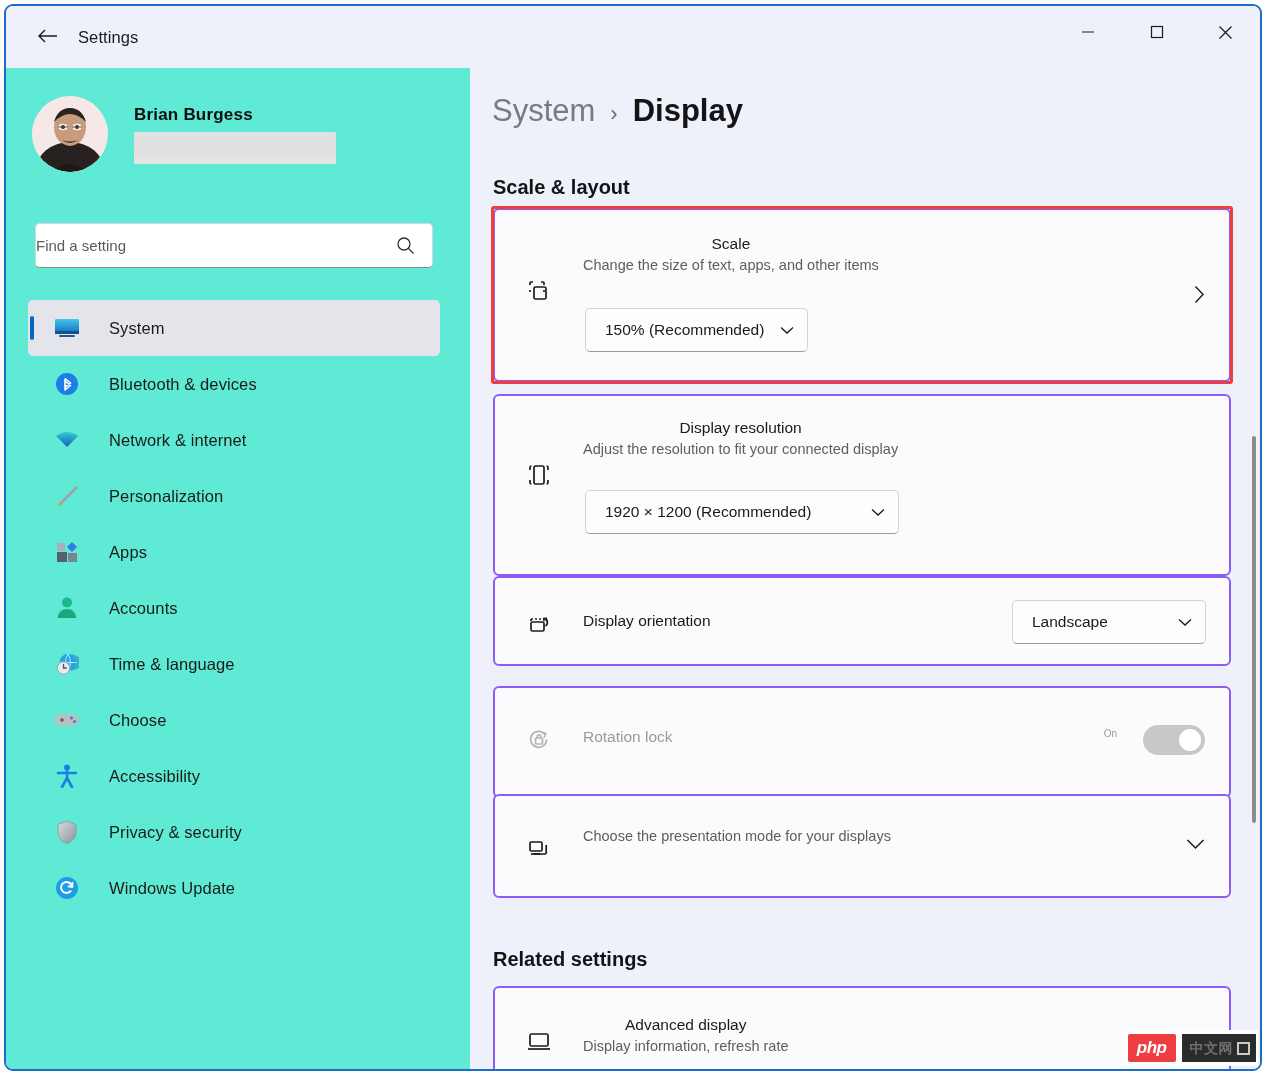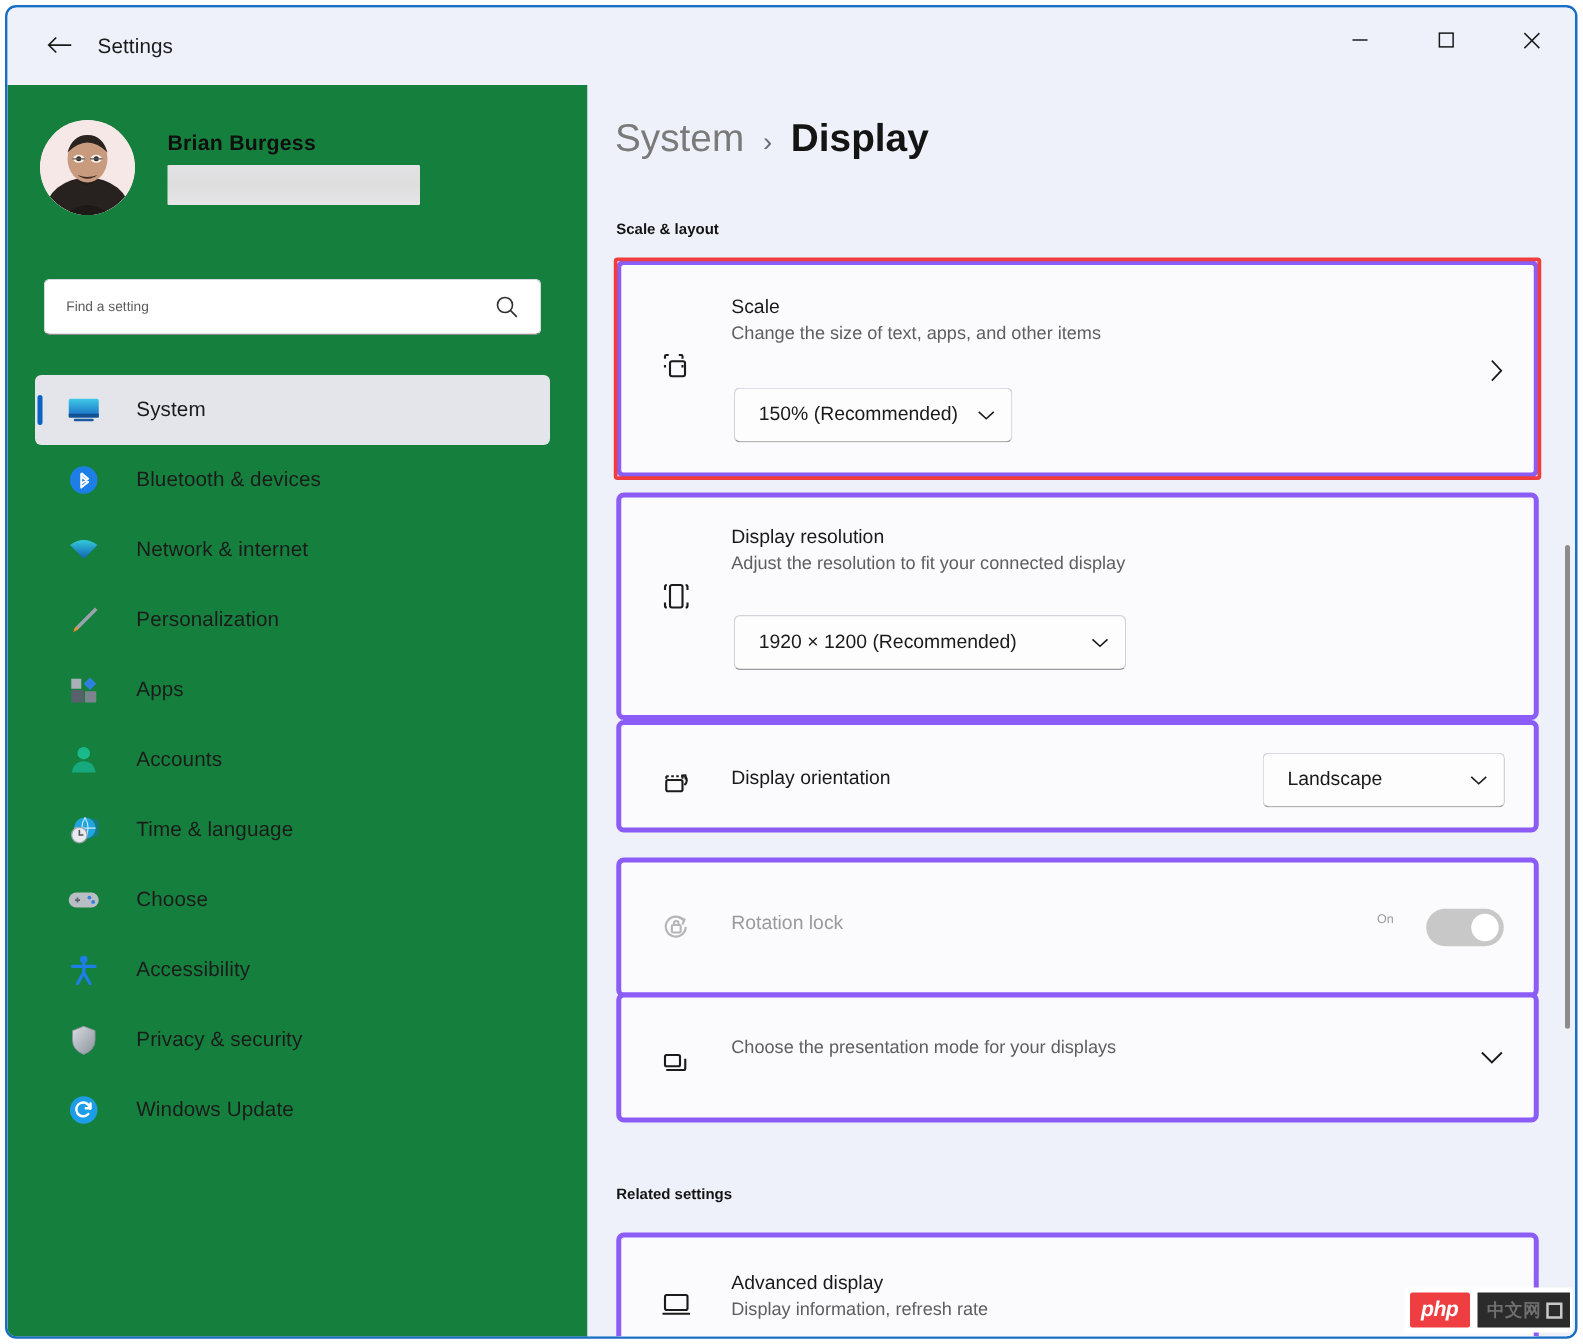--- a/index.html
+++ b/index.html
@@ -47,21 +47,21 @@
     width: 69px; height: 52px;
     display: flex; align-items: center; justify-content: center;
     cursor: pointer;
   }
   .win-btn svg { display: block; }
 
   
   .sidebar {
     position: absolute; left: 0; top: 62px;
     width: 464px; height: 1005px;
-    background: #15803d;
+    background: #5eead4;
   }
   .profile {
     position: absolute; left: 26px; top: 28px;
     display: flex; align-items: center;
   }
   .avatar {
     width: 76px; height: 76px; border-radius: 50%;
     overflow: hidden; position: relative;
     background: #f6e4e4;
     flex-shrink: 0;
@@ -85,23 +85,23 @@
     width: 398px; height: 45px;
     background: #ffffff;
     border: 1px solid #d6d8dd;
     border-bottom: 1px solid #8a8a8a;
     border-radius: 5px;
     display: flex; align-items: center;
     cursor: text;
   }
   .search-input {
     border: none; outline: none; background: transparent;
-    flex: 1; margin-left: 17px;
+    flex: 1; 
     font-family: "Liberation Sans", sans-serif;
-    font-size: 11px; color: #1b1b1b;
+    font-size: 15px; color: #1b1b1b;
   }
   .search-input::placeholder { color: #5c5c5c; }
   .search-icon { margin-right: 17px; display: flex; }
 
   .nav { position: absolute; left: 22px; top: 232px; width: 412px; }
   .nav-item {
     position: relative;
     height: 56px;
     display: flex; align-items: center;
     border-radius: 5px;
@@ -144,31 +144,32 @@
   .crumb-sep {
     font-size: 22px; color: #6b6b6b;
     margin: 0 15px;
   }
   .crumb-cur {
     font-size: 31px; color: #141414; font-weight: bold;
     letter-spacing: 0px;
   }
   .section-head {
     position: absolute; left: 23px;
-    font-size: 12px; font-weight: bold; color: #141414;
+    font-size: 20px; font-weight: bold; color: #141414;
   }
   #sec-scale { top: 108px; }
   #sec-related { top: 880px; }
 
   .card {
     position: absolute; left: 23px;
     width: 738px;
     background: #fbfbfd;
-    border: 4px solid #8b5cf6;
+    border: 2px solid #8b5cf6;
     border-radius: 6px;
+    text-align: center;
   }
   .card.clickable { cursor: pointer; }
   .card-icon {
     position: absolute; left: 29px;
     display: flex; align-items: center; justify-content: center;
   }
   .card-title {
     font-size: 15.5px; color: #1a1a1a;
   }
   .card-sub {

